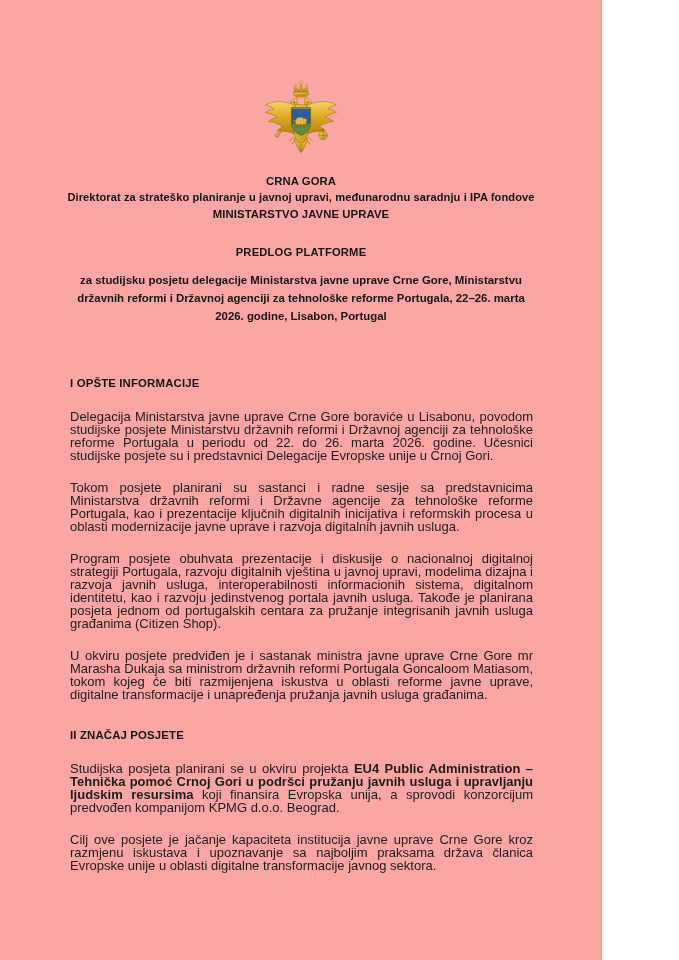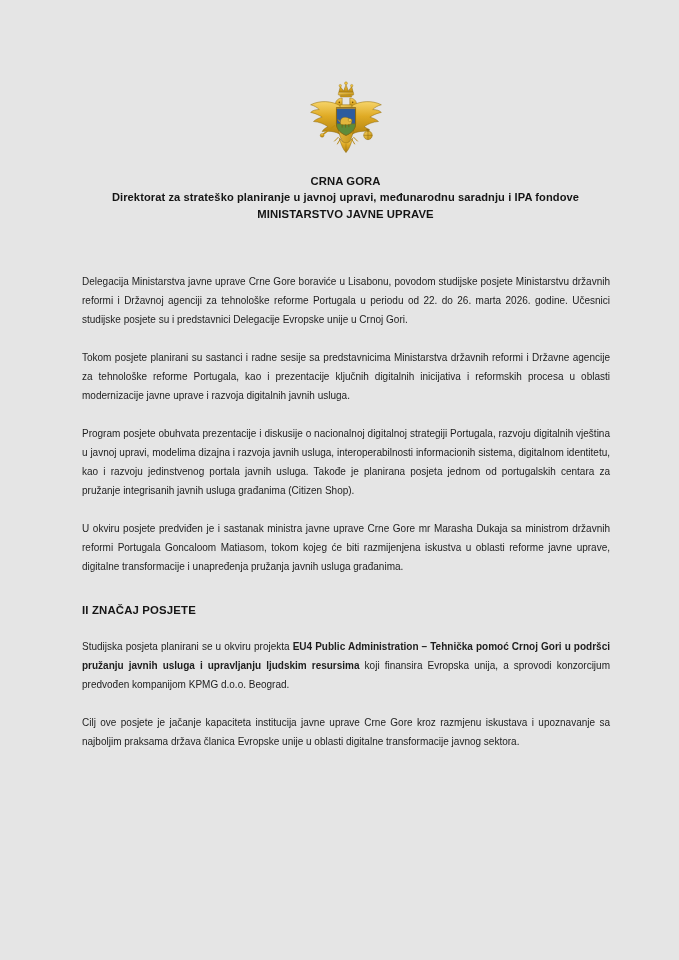--- a/index.html
+++ b/index.html
@@ -10,26 +10,25 @@
   body {
     width: 679px;
     height: 960px;
     overflow: hidden;
     font-family: "Liberation Sans", sans-serif;
     color: #1a1a1a;
     position: relative;
   }
 
   .page {
-    width: 679px;
+    width: 602px;
     height: 960px;
-    background: #e5e5e5;
+    background: #fca5a5;
     position: relative;
     box-sizing: border-box;
-    padding-left: 12px;
   }
 
   
   .emblem-wrap {
     width: 100%;
     display: flex;
     justify-content: center;
     padding-top: 78px;
   }
   .emblem {
@@ -87,22 +86,22 @@
     line-height: 16px;
     color: #151515;
     letter-spacing: 0.15px;
     margin-bottom: 19px;
   }
   .sect-heading.second {
     margin-top: 26px;
   }
   p.para {
     margin: 0 0 19px 0;
-    font-size: 10px;
-    line-height: 19px;
+    font-size: 13px;
+    line-height: 13px;
     text-align: justify;
     color: #1d1d1d;
     hyphens: none;
   }
   p.para.last {
     margin-bottom: 16px;
   }
   .b {
     font-weight: bold;
   }
@@ -188,23 +187,28 @@
       <path d="M116 124 L124 132 M112 128 L118 138" stroke="#B3840F" stroke-width="2" stroke-linecap="round"></path>
     </svg>
   </div>
 
   <div class="header-block">
     <div class="header-line l1">CRNA GORA</div>
     <div class="header-line l3">Direktorat za strateško planiranje u javnoj upravi, međunarodnu saradnju i IPA fondove</div>
     <div class="header-line l2">MINISTARSTVO JAVNE UPRAVE</div>
   </div>
 
+  <div class="title-block">
+    <div class="title-main">PREDLOG PLATFORME</div>
+    <div class="title-sub">za studijsku posjetu delegacije Ministarstva javne uprave Crne Gore, Ministarstvu državnih reformi i Državnoj agenciji za tehnološke reforme Portugala, 22–26. marta 2026. godine, Lisabon, Portugal</div>
+  </div>
 
   <div class="body-block">
 
+    <div class="sect-heading">I OPŠTE INFORMACIJE</div>
 
     <p class="para">Delegacija Ministarstva javne uprave Crne Gore boraviće u Lisabonu, povodom studijske posjete Ministarstvu državnih reformi i Državnoj agenciji za tehnološke reforme Portugala u periodu od 22. do 26. marta 2026. godine. Učesnici studijske posjete su i predstavnici Delegacije Evropske unije u Crnoj Gori.</p>
 
     <p class="para">Tokom posjete planirani su sastanci i radne sesije sa predstavnicima Ministarstva državnih reformi i Državne agencije za tehnološke reforme Portugala, kao i prezentacije ključnih digitalnih inicijativa i reformskih procesa u oblasti modernizacije javne uprave i razvoja digitalnih javnih usluga.</p>
 
     <p class="para">Program posjete obuhvata prezentacije i diskusije o nacionalnoj digitalnoj strategiji Portugala, razvoju digitalnih vještina u javnoj upravi, modelima dizajna i razvoja javnih usluga, interoperabilnosti informacionih sistema, digitalnom identitetu, kao i razvoju jedinstvenog portala javnih usluga. Takođe je planirana posjeta jednom od portugalskih centara za pružanje integrisanih javnih usluga građanima (Citizen Shop).</p>
 
     <p class="para">U okviru posjete predviđen je i sastanak ministra javne uprave Crne Gore mr Marasha Dukaja sa ministrom državnih reformi Portugala Goncaloom Matiasom, tokom kojeg će biti razmijenjena iskustva u oblasti reforme javne uprave, digitalne transformacije i unapređenja pružanja javnih usluga građanima.</p>
 
     <div class="sect-heading second">II ZNAČAJ POSJETE</div>

